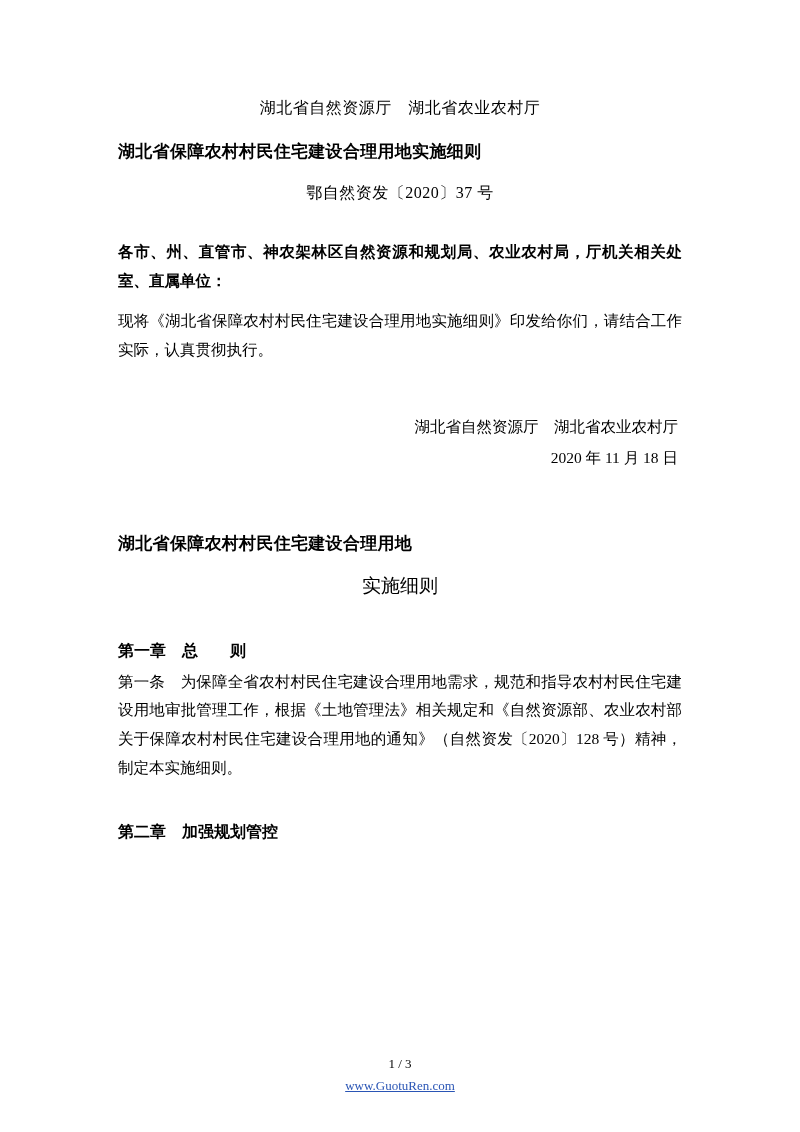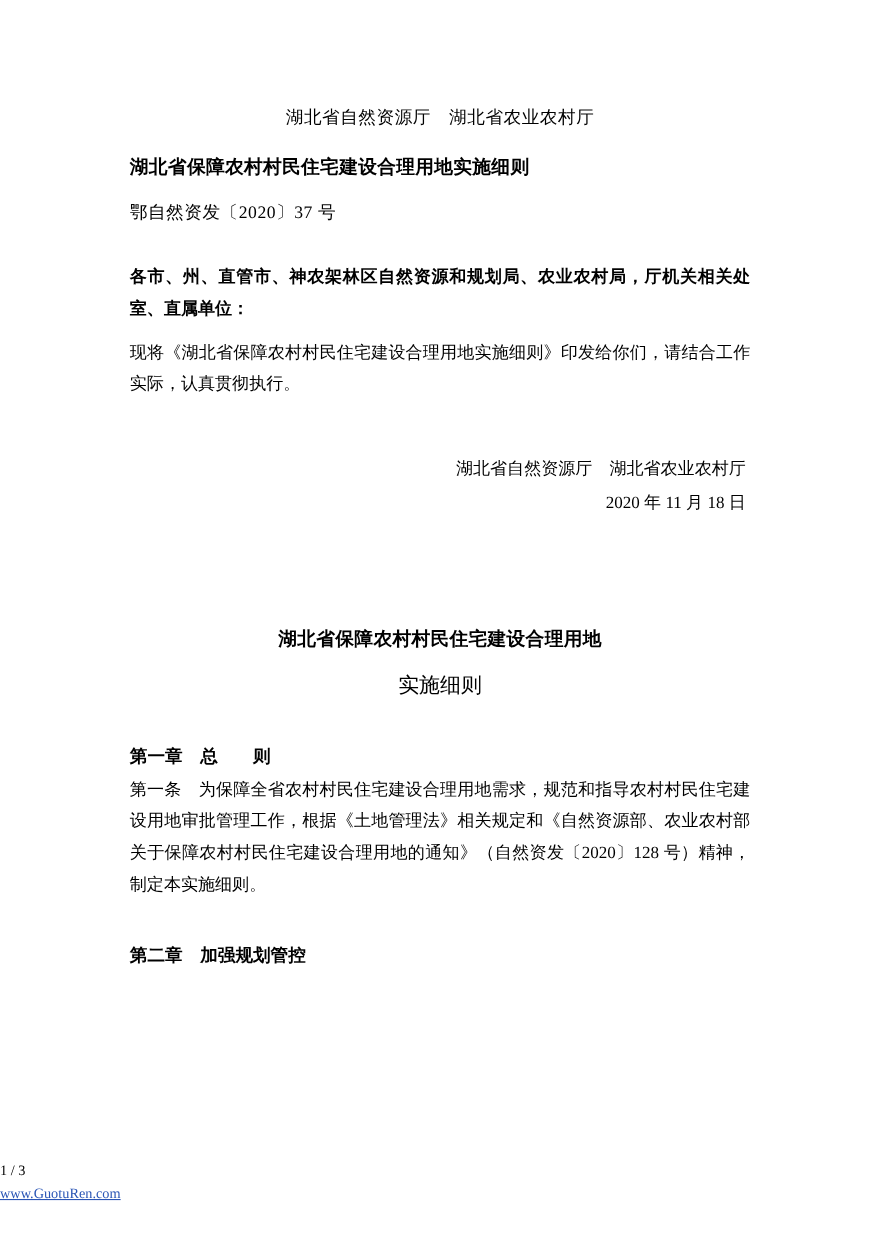--- a/index.html
+++ b/index.html
@@ -35,20 +35,21 @@
   }
   .doc-title {
     text-align: left;
     font-size: 17px;
     font-weight: bold;
     font-family: "Liberation Sans", "DejaVu Sans", sans-serif;
     margin-top: 20px;
     letter-spacing: 0.3px;
   }
   .doc-number {
+    text-align: center;
     font-size: 16px;
     margin-top: 20px;
     letter-spacing: 0.5px;
   }
   .body-para {
     font-size: 15.5px;
     line-height: 1.85;
     text-align: justify;
     text-justify: inter-ideograph;
     margin: 0;
@@ -56,25 +57,25 @@
   .gap-lg { margin-top: 34px; font-weight: bold; }
   .gap-sm { margin-top: 12px; }
   .signature {
     margin-top: 46px;
     text-align: right;
     font-size: 15.5px;
     line-height: 2.0;
     padding-right: 4px;
   }
   .section-title {
-    text-align: center;
+    text-align: left;
     font-size: 17px;
     font-weight: bold;
     font-family: "Liberation Sans", "DejaVu Sans", sans-serif;
-    margin-top: 96px;
+    margin-top: 59px;
     letter-spacing: 0.3px;
   }
   .section-subtitle {
     text-align: center;
     font-size: 19px;
     margin-top: 18px;
   }
   .chapter-heading {
     font-size: 16px;
     font-weight: bold;
@@ -90,20 +91,21 @@
     line-height: 1.85;
     text-align: justify;
     text-justify: inter-ideograph;
     margin: 0 0 2px 0;
   }
   .footer {
     position: absolute;
     left: 0;
     right: 0;
     bottom: 38px;
+    text-align: center;
   }
   .page-number {
     font-size: 13px;
     color: #000000;
     margin-bottom: 4px;
   }
   .footer-link {
     font-size: 13px;
     color: #2a55b5;
     text-decoration: underline;

